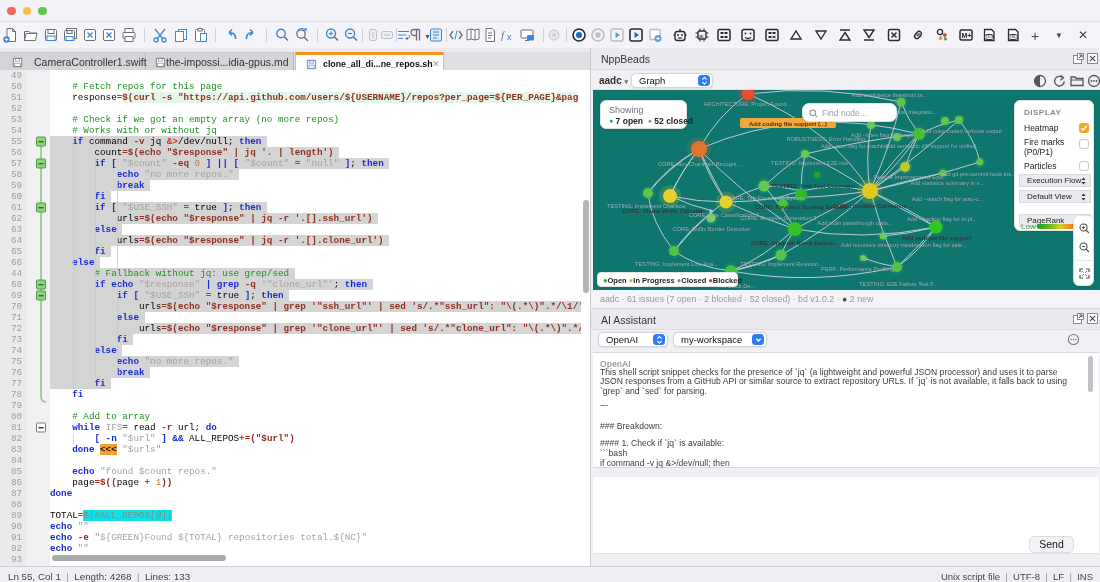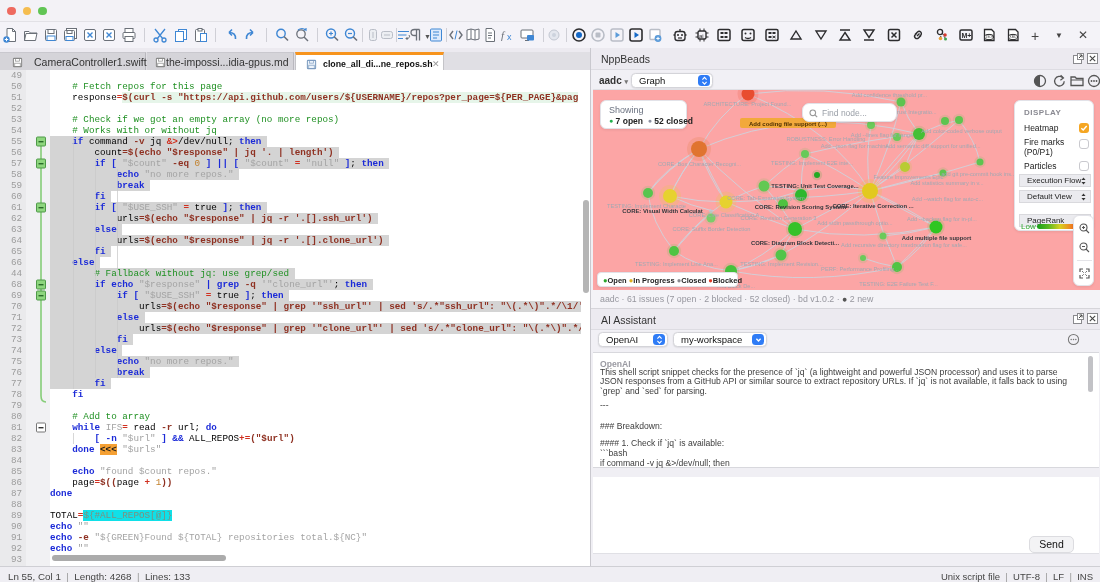--- a/index.html
+++ b/index.html
@@ -36,21 +36,21 @@
 #hsb {position:absolute;left:52px;top:485px;width:174px;height:6px;background:#ababab;border-radius:3px}
 
 #rpanel {position:absolute;left:590px;top:48px;width:510px;height:518px;background:#f0eff4;border-left:1px solid #c9c8ce}
 .ptitle {position:absolute;left:0;width:510px;height:22px;background:#eceaf0;border-bottom:1px solid #dddce2;font-size:10.5px;color:#333;line-height:22px;padding-left:10px}
 .prow {position:absolute;left:0;width:510px;height:19px;background:#f1f0f5}
 .msel {position:absolute;background:#fff;border:1px solid #d4d4d9;border-radius:4.5px;font-size:9.5px;color:#111;display:flex;align-items:center;box-shadow:0 0.5px 1.5px rgba(0,0,0,0.12)}
 .msel span {padding-left:7px;font-weight:500}
 .msel .cap {margin-left:auto;margin-right:2px;width:12px;background:#2f7cf6;border-radius:3.5px;display:flex;align-items:center;justify-content:center}
 .psel {position:absolute;background:#ebebef;border:1px solid #d9d9dd;border-radius:0;font-size:8px;color:#222;display:flex;align-items:center;white-space:nowrap;overflow:hidden}
 .psel span {padding-left:7px}
-#gwrap {position:absolute;left:2px;top:41px;width:508px;height:201px;background:#fca5a5;border-top:1px solid #e0e0e5}
+#gwrap {position:absolute;left:2px;top:41px;width:508px;height:201px;background:#0f766e;border-top:1px solid #e0e0e5}
 .card {position:absolute;background:#fff;border:1px solid #e2e2e8;border-radius:6px;box-shadow:0 1px 3px rgba(0,0,0,0.08)}
 #beadstatus {position:absolute;left:0;top:242px;width:510px;height:18px;background:#f4f3f7;color:#97979f;font-size:8.8px;line-height:18px;padding-left:9px}
 .ail {position:absolute;left:9px;width:492px;height:10px;font-size:8.6px;color:#3c3c3c;white-space:nowrap}
 
 #statusbar {position:absolute;left:0;top:566px;width:1100px;height:16px;background:#efeef3;border-top:1px solid #cfcfd4;font-size:9.8px;color:#454545}
 </style></head><body>
 <div id="app">
   <div id="titlebar">
     <div class="tl" style="left:7px;background:#ee6a5f"></div>
     <div class="tl" style="left:22.5px;background:#f5bd4f"></div>

